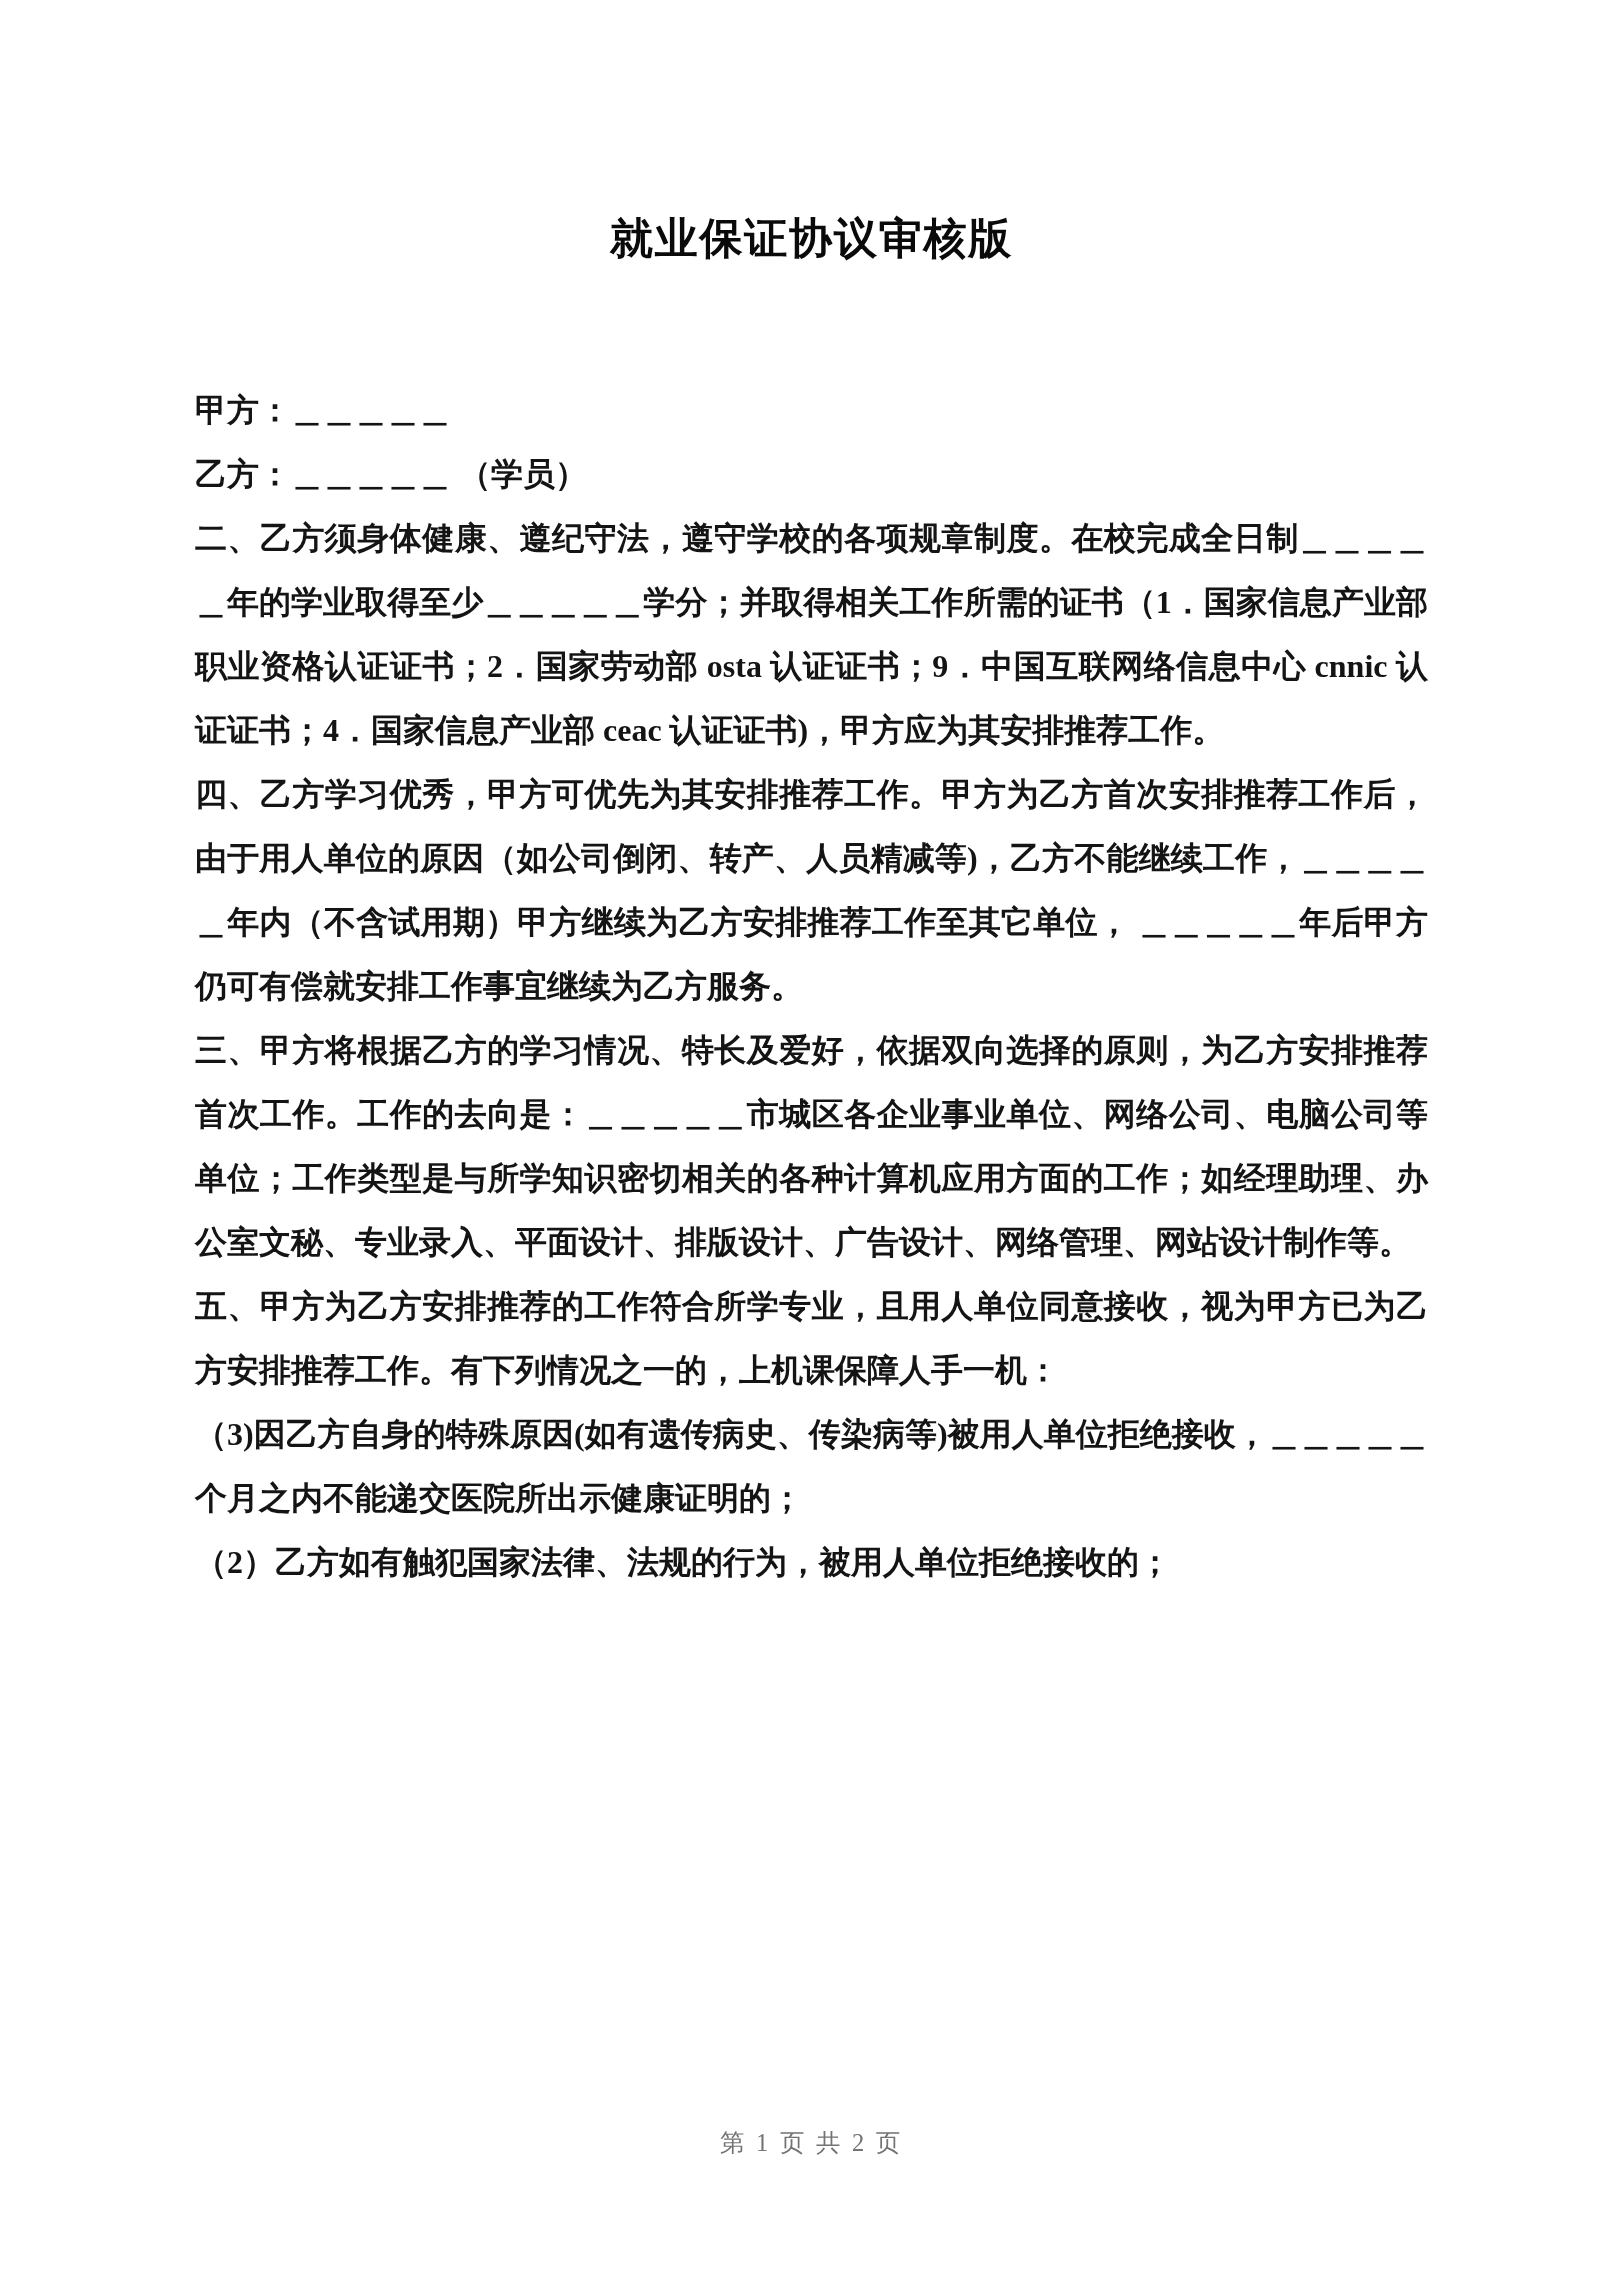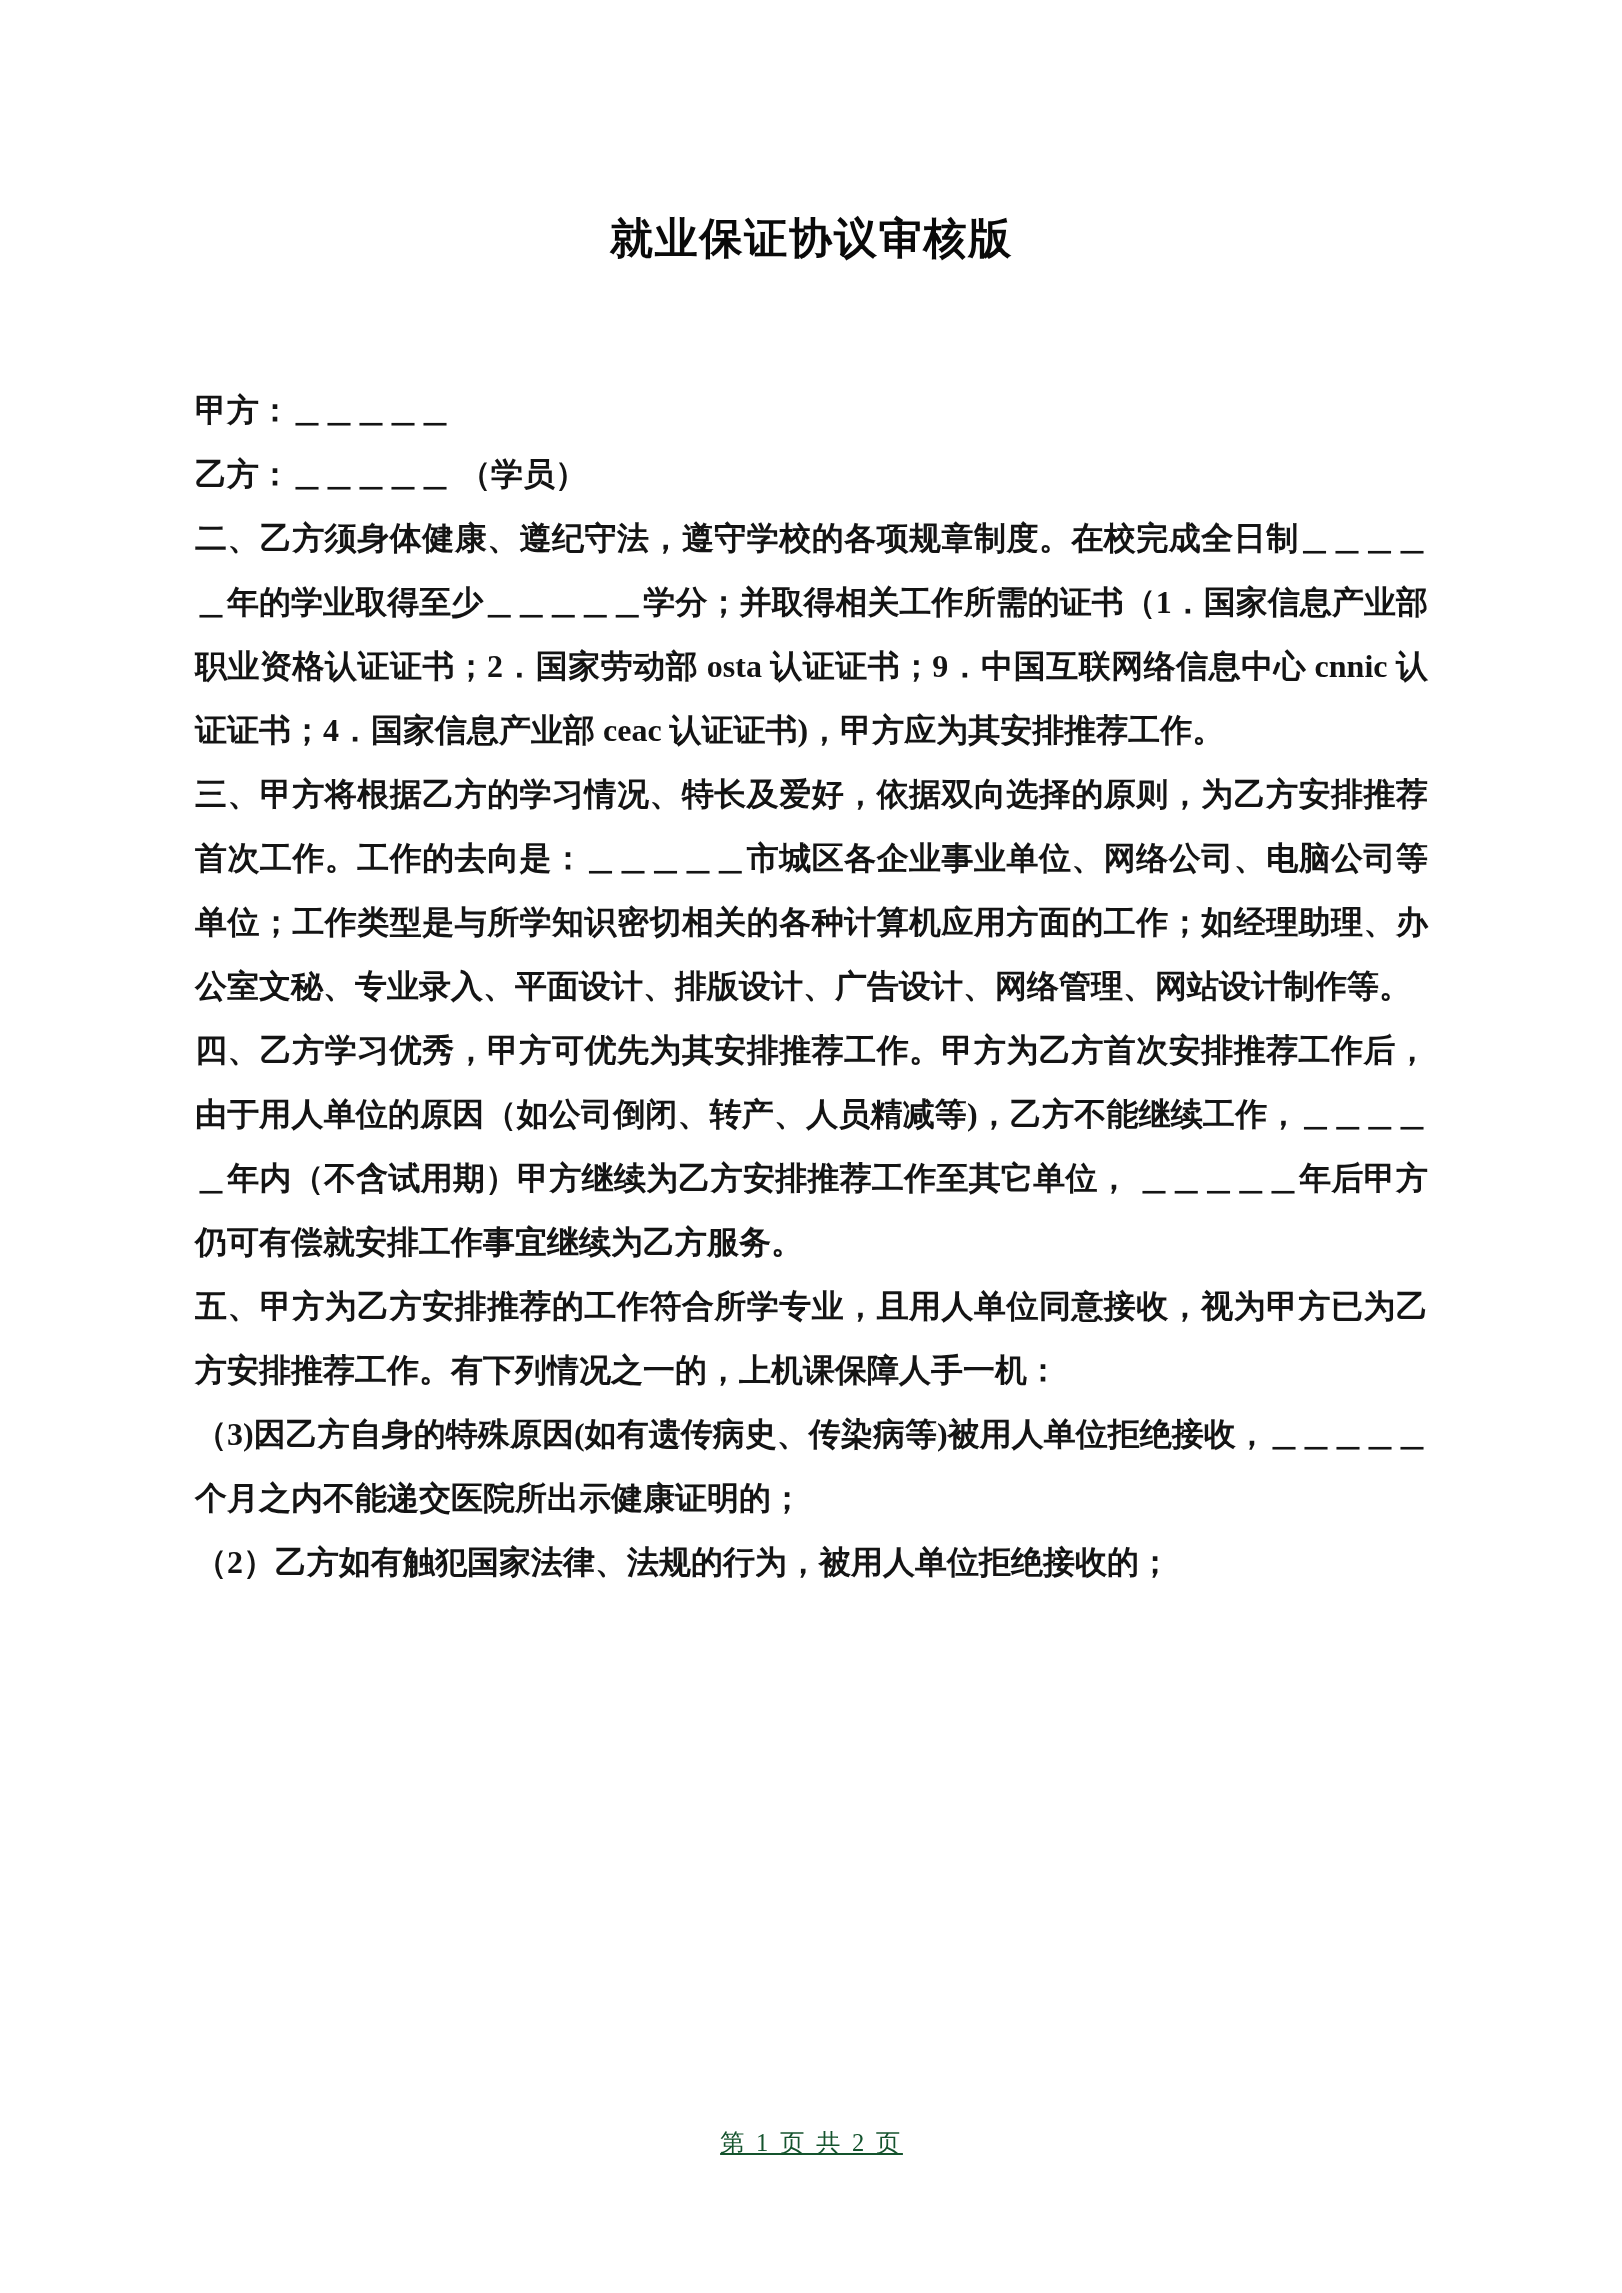--- a/index.html
+++ b/index.html
@@ -39,38 +39,37 @@
   }
   .page-footer {
     position: absolute;
     top: 2127px;
     left: 0;
     width: 100%;
     text-align: center;
     font-size: 24.5px;
     line-height: 31px;
     letter-spacing: 2.7px;
-    color: #14532d;
-    text-decoration: underline;
+    color: #737373;
   }
 </style>
 </head>
 <body>
 
 <div class="page">
 
   <h1 class="doc-title">就业保证协议审核版</h1>
 
   <div class="doc-body">
     <p>甲方：＿＿＿＿＿</p>
     <p>乙方：＿＿＿＿＿ （学员）</p>
 
     <p>二、乙方须身体健康、遵纪守法，遵守学校的各项规章制度。在校完成全日制＿＿＿＿＿年的学业取得至少＿＿＿＿＿学分；并取得相关工作所需的证书（1．国家信息产业部职业资格认证证书；2．国家劳动部 osta 认证证书；9．中国互联网络信息中心 cnnic 认证证书；4．国家信息产业部 ceac 认证证书)，甲方应为其安排推荐工作。</p>
+    <p>四、乙方学习优秀，甲方可优先为其安排推荐工作。甲方为乙方首次安排推荐工作后，由于用人单位的原因（如公司倒闭、转产、人员精减等)，乙方不能继续工作，＿＿＿＿＿年内（不含试用期）甲方继续为乙方安排推荐工作至其它单位， ＿＿＿＿＿年后甲方仍可有偿就安排工作事宜继续为乙方服务。</p>
     <p>三、甲方将根据乙方的学习情况、特长及爱好，依据双向选择的原则，为乙方安排推荐首次工作。工作的去向是：＿＿＿＿＿市城区各企业事业单位、网络公司、电脑公司等单位；工作类型是与所学知识密切相关的各种计算机应用方面的工作；如经理助理、办公室文秘、专业录入、平面设计、排版设计、广告设计、网络管理、网站设计制作等。</p>
-    <p>四、乙方学习优秀，甲方可优先为其安排推荐工作。甲方为乙方首次安排推荐工作后，由于用人单位的原因（如公司倒闭、转产、人员精减等)，乙方不能继续工作，＿＿＿＿＿年内（不含试用期）甲方继续为乙方安排推荐工作至其它单位， ＿＿＿＿＿年后甲方仍可有偿就安排工作事宜继续为乙方服务。</p>
     <p>五、甲方为乙方安排推荐的工作符合所学专业，且用人单位同意接收，视为甲方已为乙方安排推荐工作。有下列情况之一的，上机课保障人手一机：</p>
     <p>（3)因乙方自身的特殊原因(如有遗传病史、传染病等)被用人单位拒绝接收，＿＿＿＿＿个月之内不能递交医院所出示健康证明的；</p>
     <p>（2）乙方如有触犯国家法律、法规的行为，被用人单位拒绝接收的；</p>
   </div>
 
   <div class="page-footer">第 1 页 共 2 页</div>
 
 </div>
 
 

